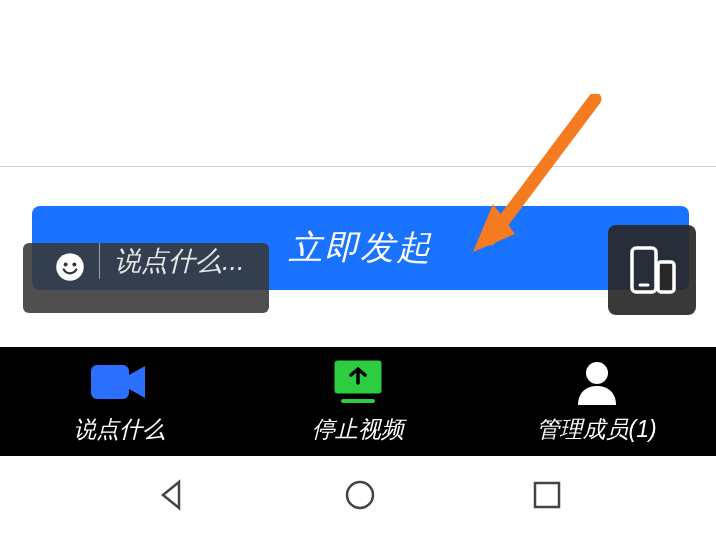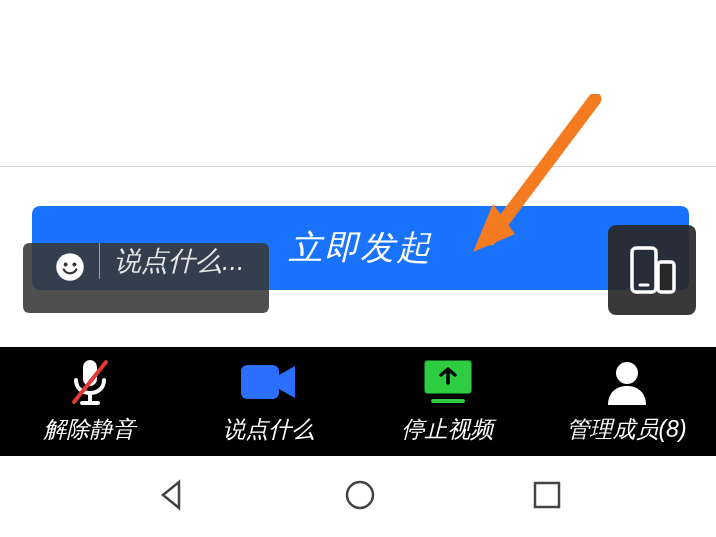--- a/index.html
+++ b/index.html
@@ -68,32 +68,20 @@
 
   <div class="device-btn">
     <svg width="54" height="52" viewBox="0 0 54 52">
       <rect x="7" y="4" width="24" height="44" rx="4" fill="none" stroke="#fff" stroke-width="3.5"></rect>
       <line x1="15" y1="41" x2="23" y2="41" stroke="#fff" stroke-width="3" stroke-linecap="round"></line>
       <rect x="33" y="18" width="16" height="30" rx="3" fill="#282828" stroke="#fff" stroke-width="3.5"></rect>
     </svg>
   </div>
 
   <div class="toolbar">
-    <div class="tool">
-      <div class="icon-wrap">
-        <svg width="44" height="48" viewBox="0 0 44 48">
-          <rect x="15" y="2" width="14" height="26" rx="7" fill="#fff"></rect>
-          <path d="M8 22c0 8 6 13 14 13s14-5 14-13" stroke="#fff" stroke-width="4" fill="none" stroke-linecap="round"></path>
-          <line x1="22" y1="35" x2="22" y2="44" stroke="#fff" stroke-width="4"></line>
-          <line x1="14" y1="45" x2="30" y2="45" stroke="#fff" stroke-width="4" stroke-linecap="round"></line>
-          <line x1="6" y1="44" x2="38" y2="4" stroke="#e53935" stroke-width="4" stroke-linecap="round"></line>
-        </svg>
-      </div>
-      <span class="label">解除静音</span>
-    </div>
 
     <div class="tool">
       <div class="icon-wrap">
         <svg width="56" height="38" viewBox="0 0 56 38">
           <rect x="0" y="2" width="38" height="34" rx="6" fill="#2b6fff"></rect>
           <path d="M38 12 L54 3 L54 35 L38 26 Z" fill="#2b6fff"></path>
         </svg>
       </div>
       <span class="label">说点什么</span>
     </div>
@@ -109,21 +97,21 @@
       <span class="label">停止视频</span>
     </div>
 
     <div class="tool">
       <div class="icon-wrap">
         <svg width="46" height="46" viewBox="0 0 46 46">
           <circle cx="23" cy="14" r="11" fill="#fff"></circle>
           <path d="M4 46 C4 32 14 27 23 27 C32 27 42 32 42 46 Z" fill="#fff"></path>
         </svg>
       </div>
-      <span class="label">管理成员(8)</span>
+      <span class="label">管理成员(1)</span>
     </div>
 
   </div>
 
   <div class="android-nav">
     <div>
       <svg width="34" height="34" viewBox="0 0 34 34">
           <path d="M24 4 L8 17 L24 30 Z" class="nav-shape"></path>
         </svg>
     </div>

